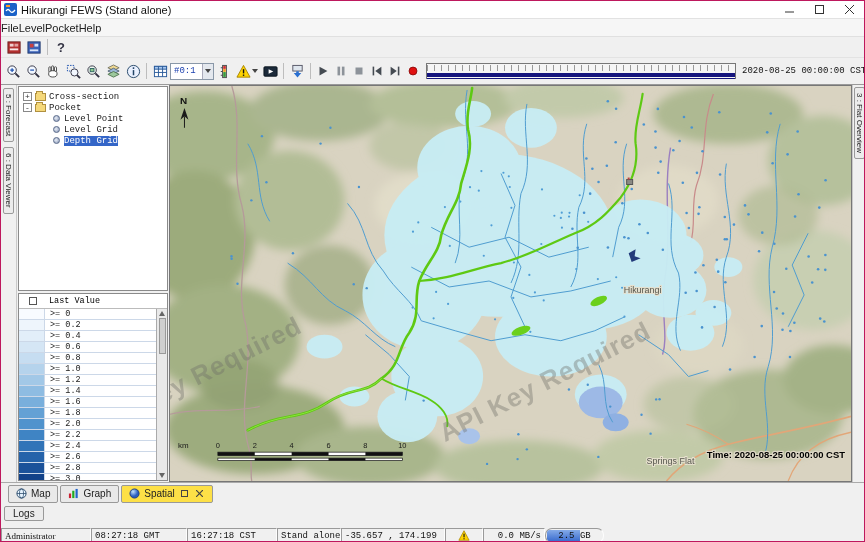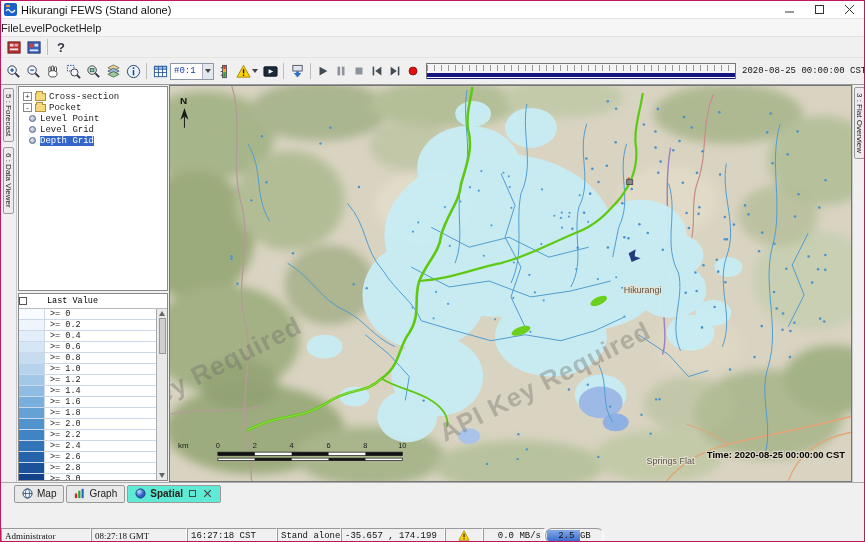--- a/index.html
+++ b/index.html
@@ -33,28 +33,28 @@
   .flexgap { flex:1; min-width:2px; }
 
   
   .content { position:absolute; top:84px; left:0; width:865px; height:397px; display:flex; }
   .left-strip { width:16px; height:100%; background:#f0f0f0; border-right:1px solid #c9c9c9; display:flex; flex-direction:column; align-items:center; padding-top:3px; }
   .right-strip { width:14px; height:100%; background:#f0f0f0; border-left:1px solid #c9c9c9; display:flex; flex-direction:column; align-items:center; padding-top:2px; }
   .vtab { writing-mode:vertical-rl; font-size:8px; color:#222; background:#ececec; border:1px solid #9a9a9a; border-radius:2px; padding:5px 0; margin-bottom:5px; white-space:nowrap; }
   .left-panel { width:152px; height:100%; display:flex; flex-direction:column; background:#f0f0f0; padding:1px; }
   .tree-box { height:205px; background:#fff; border:1px solid #8a8a8a; font-family:"Liberation Mono",monospace; font-size:9px; color:#222; padding-top:4px; overflow:hidden; margin-bottom:2px; }
   .trow { display:flex; align-items:center; height:11px; padding-left:4px; white-space:nowrap; }
-  .trow.child { padding-left:10px; }
+  .trow.child { padding-left:34px; }
   .expander { width:9px; height:9px; border:1px solid #888; background:#fff; font-size:8px; line-height:7px; text-align:center; margin-right:3px; flex:none; color:#333; }
   .folder-ic { width:11px; height:8px; background:#f5d87a; border:1px solid #b09040; margin-right:3px; flex:none; position:relative; }
   .folder-ic::before { content:""; position:absolute; top:-3px; left:0; width:5px; height:2px; background:#f5d87a; border:1px solid #b09040; border-bottom:none; }
   .bullet { width:7px; height:7px; border-radius:50%; background:radial-gradient(circle at 2px 2px,#e9eef7,#8494b4); border:1px solid #5a6a8a; margin-right:4px; flex:none; }
   .tlabel.sel { background:#3466c8; color:#fff; }
   .legend-box { flex:1; background:#fff; border:1px solid #8a8a8a; font-family:"Liberation Mono",monospace; font-size:8.5px; display:flex; flex-direction:column; position:relative; overflow:hidden; }
-  .legend-head { height:15px; display:flex; align-items:center; gap:20px; padding-left:0; border-bottom:1px solid #bbb; flex:none; }
+  .legend-head { height:15px; display:flex; align-items:center; gap:12px; padding-left:10px; border-bottom:1px solid #bbb; flex:none; }
   .chk { width:8px; height:8px; border:1px solid #555; background:#fff; flex:none; }
   .legend-rows { flex:1; overflow:hidden; position:relative; }
   .lrow { display:flex; height:11px; align-items:stretch; border-bottom:1px solid #ccd8e8; margin-right:11px; }
   .lsw { width:26px; border-right:1px solid #ccd8e8; flex:none; }
   .llab { padding-left:5px; color:#222; line-height:10px; }
   .lscroll { position:absolute; right:0; top:15px; bottom:0; width:11px; background:#e9e9e9; border-left:1px solid #aaa; display:flex; flex-direction:column; align-items:center; }
   .sarrow { width:0; height:0; margin:2px 0; }
   .sarrow.up { border-left:3px solid transparent; border-right:3px solid transparent; border-bottom:5px solid #666; }
   .sarrow.dn { border-left:3px solid transparent; border-right:3px solid transparent; border-top:5px solid #666; margin-top:auto; margin-bottom:2px; }
   .sthumb { width:7px; height:36px; background:#cfcfcf; border:1px solid #999; }
@@ -62,30 +62,30 @@
   .map-area { flex:1; height:100%; position:relative; border:1px solid #777; background:#d9d3c1; overflow:hidden; }
   .map-area svg { display:block; width:100%; height:100%; }
   .place { font:9px "Liberation Sans",sans-serif; fill:#57574e; paint-order:stroke; stroke:#e6e0ce; stroke-width:2px; }
   .time-lbl { font:bold 9.5px "Liberation Sans",sans-serif; fill:#000; paint-order:stroke; stroke:#dcd6c4; stroke-width:2.5px; }
   .wm { font:bold 26px "Liberation Sans",sans-serif; fill:#6e6e68; opacity:.38; letter-spacing:1px; }
   .scale-num { font:7.5px "Liberation Sans",sans-serif; fill:#1a1a1a; text-anchor:middle; }
   .km-lbl { font:8px "Liberation Sans",sans-serif; fill:#1a1a1a; }
   .north-n { font:bold 10px "Liberation Sans",sans-serif; fill:#111; }
 
   
-  .bottom-tabs { position:absolute; top:481px; left:0; width:100%; height:22px; background:#f0f0f0; border-top:1px solid #aaa; display:flex; align-items:center; padding-left:13px; gap:2px; }
+  .bottom-tabs { position:absolute; top:481px; left:0; width:100%; height:22px; background:#f0f0f0; border-top:1px solid #aaa; display:flex; align-items:center; padding-left:7px; gap:2px; }
   .btab { height:18px; display:flex; align-items:center; gap:4px; padding:0 7px; border:1px solid #999; background:#e9e9e9; font-size:10px; color:#222; border-radius:2px; }
-  .btab.active { background:#5eead4;font-weight:bold; }
+  .btab.active { background:#fde047; }
   .tabctl { width:11px; height:11px; display:flex; align-items:center; justify-content:center; }
   .logs-row { position:absolute; top:503px; left:0; width:100%; height:19px; background:#f0f0f0; display:flex; align-items:center; padding-left:3px; }
   .logs-btn { height:15px; padding:0 8px; border:1px solid #999; background:#ececec; font-size:10px; color:#222; display:flex; align-items:center; border-radius:2px; }
   
   .statusbar { position:absolute; top:527px; left:0; width:100%; height:15px; display:flex; font-family:"Liberation Mono",monospace; font-size:9px; color:#111; background:#f0f0f0; }
   .scell { border:1px solid; border-color:#9a9a9a #fdfdfd #fdfdfd #9a9a9a; padding:1px 3px; white-space:nowrap; overflow:hidden; display:flex; align-items:center; background:#f0f0f0; }
-  .sc0{width:90px;font-family:Liberation Serif, serif;} .sc1{width:262px;} .sc2{width:96px;font-family:Liberation Serif, serif;} .sc3{width:90px;} .sc4{width:64px;} .sc5{width:104px;}
+  .sc0{width:90px;font-family:Liberation Serif, serif;} .sc1{width:262px;} .sc2{width:96px;} .sc3{width:90px;} .sc4{width:64px;} .sc5{width:104px;}
   .sc6{width:38px; justify-content:center;} .sc7{width:62px; justify-content:flex-end;} .sc8{width:59px; position:relative; justify-content:center;border-radius:7px;}
   .memfill { position:absolute; left:1px; top:1px; bottom:1px; width:58%; background:linear-gradient(180deg,#84aae8,#3c6ecf); }
   .memtext { position:relative; }
 </style>
 </head>
 <body>
 
 <div class="window">
 
   <div class="titlebar">
@@ -742,20 +742,23 @@
         </span>
       <span class="tabctl">
           <svg width="7" height="7">
             <line x1="0" y1="0" x2="7" y2="7" stroke="#444" stroke-width="1.2"></line>
             <line x1="7" y1="0" x2="0" y2="7" stroke="#444" stroke-width="1.2"></line>
           </svg>
         </span>
     </span>
   </div>
 
+  <div class="logs-row">
+    <span class="logs-btn">Logs</span>
+  </div>
 
   <div class="statusbar">
     <span class="scell sc0">Administrator</span>
     <span class="scell sc2">08:27:18 GMT</span>
     <span class="scell sc3">16:27:18 CST</span>
     <span class="scell sc4">Stand alone</span>
     <span class="scell sc5">-35.657 , 174.199</span>
     <span class="scell sc6">
         <svg width="12" height="11" viewBox="0 0 16 15">
           <polygon points="8,1 15,14 1,14" fill="#ffd400" stroke="#a88400"></polygon>

